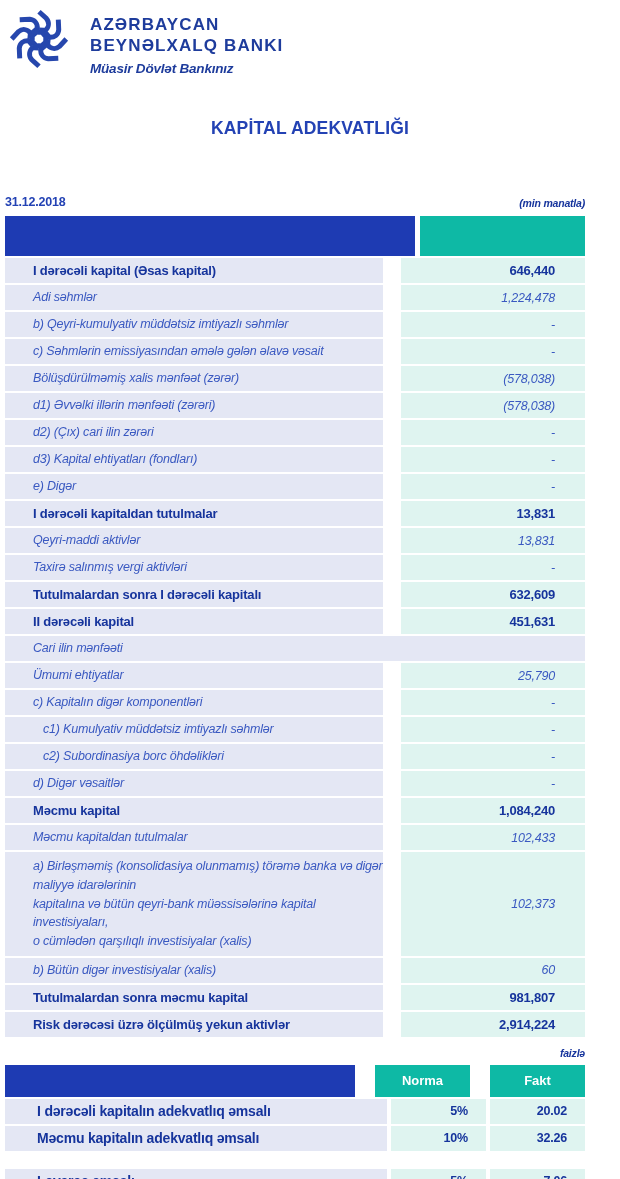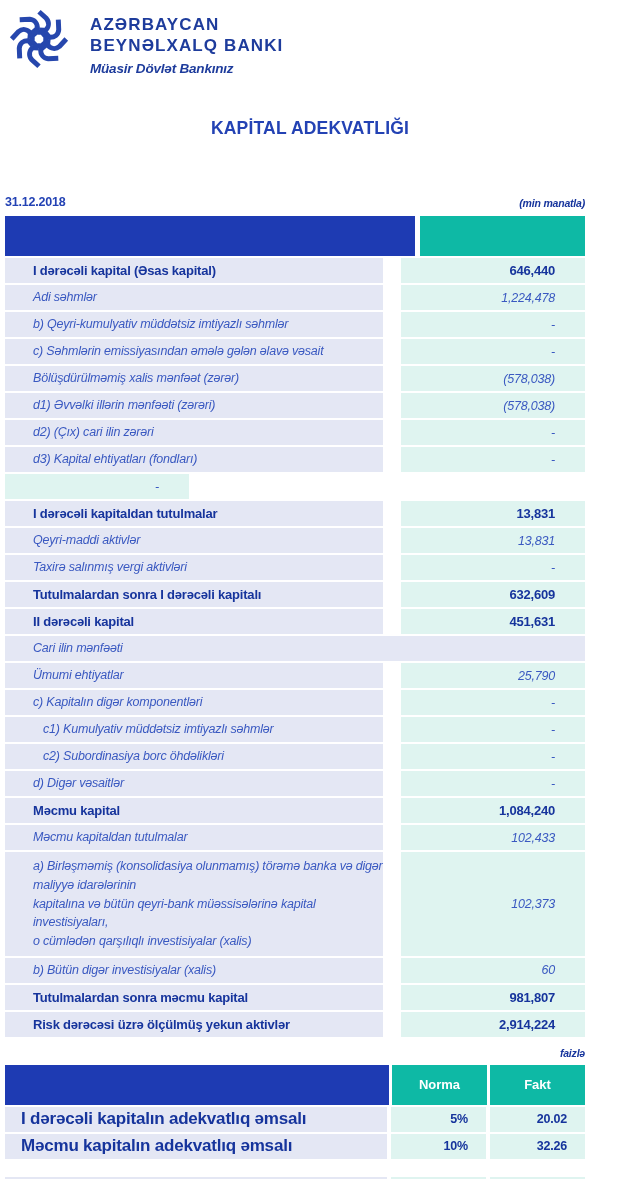--- a/index.html
+++ b/index.html
@@ -39,27 +39,27 @@
           justify-content:flex-end;padding-right:30px;min-height:25px;font-size:12.5px;}
   .section .cell-l,.section .cell-r{font-weight:bold;font-style:normal;color:var(--text-strong);font-size:13px;}
   .item .cell-l,.item .cell-r{font-style:italic;color:var(--text-item);}
   .indent .cell-l{padding-left:38px;text-align:center;}
   .tall .cell-l{min-height:70px;padding-top:5px;padding-bottom:5px;}
   .tall .cell-r{min-height:70px;}
   
   .pct-note{margin:10px 35px 6px 5px;text-align:right;font-style:italic;font-weight:600;font-size:10.5px;color:var(--text-strong);}
   
   .table2{margin:0 35px 0 5px;}
-  .t2head{display:flex;gap:3px;height:40px;margin-bottom:2px;}
+  .t2head{display:flex;gap:20px;height:32px;margin-bottom:2px;}
   .t2head .h-blank{flex:1;background:var(--header-blue);}
   .t2head .h-col{width:95px;background:var(--header-teal);color:#fff;font-weight:bold;font-size:13px;
                  display:flex;align-items:center;justify-content:center;letter-spacing:0;}
   .t2row{display:flex;gap:4px;margin-bottom:2px;}
   .t2row .c-label{flex:1;background:var(--row-blue-bg);font-weight:bold;color:var(--text-strong);
-                  font-size:17px;display:flex;align-items:center;padding-left:16px;min-height:25px;}
+                  font-size:14px;display:flex;align-items:center;padding-left:32px;min-height:25px;}
   .t2row .c-val{width:95px;background:var(--row-teal-bg);font-weight:bold;color:var(--text-strong);
                 font-size:12.5px;display:flex;align-items:center;justify-content:flex-end;padding-right:18px;min-height:25px;}
   .t2-spacer{height:16px;}
 </style>
 </head>
 <body>
 
 <div class="brand">
   <svg class="logo" viewBox="0 0 100 100" aria-hidden="true">
     <g fill="none" stroke="#2647AD" stroke-width="8">
@@ -121,20 +121,21 @@
       </div>
       <div class="trow item">
         <div class="cell-l">d2) (Çıx) cari ilin zərəri</div>
         <div class="cell-r">-</div>
       </div>
       <div class="trow item">
         <div class="cell-l">d3) Kapital ehtiyatları (fondları)</div>
         <div class="cell-r">-</div>
       </div>
       <div class="trow item">
+        <div class="cell-l">e) Digər</div>
         <div class="cell-r">-</div>
       </div>
       <div class="trow section">
         <div class="cell-l">I dərəcəli kapitaldan tutulmalar</div>
         <div class="cell-r">13,831</div>
       </div>
       <div class="trow item">
         <div class="cell-l">Qeyri-maddi aktivlər</div>
         <div class="cell-r">13,831</div>
       </div>

